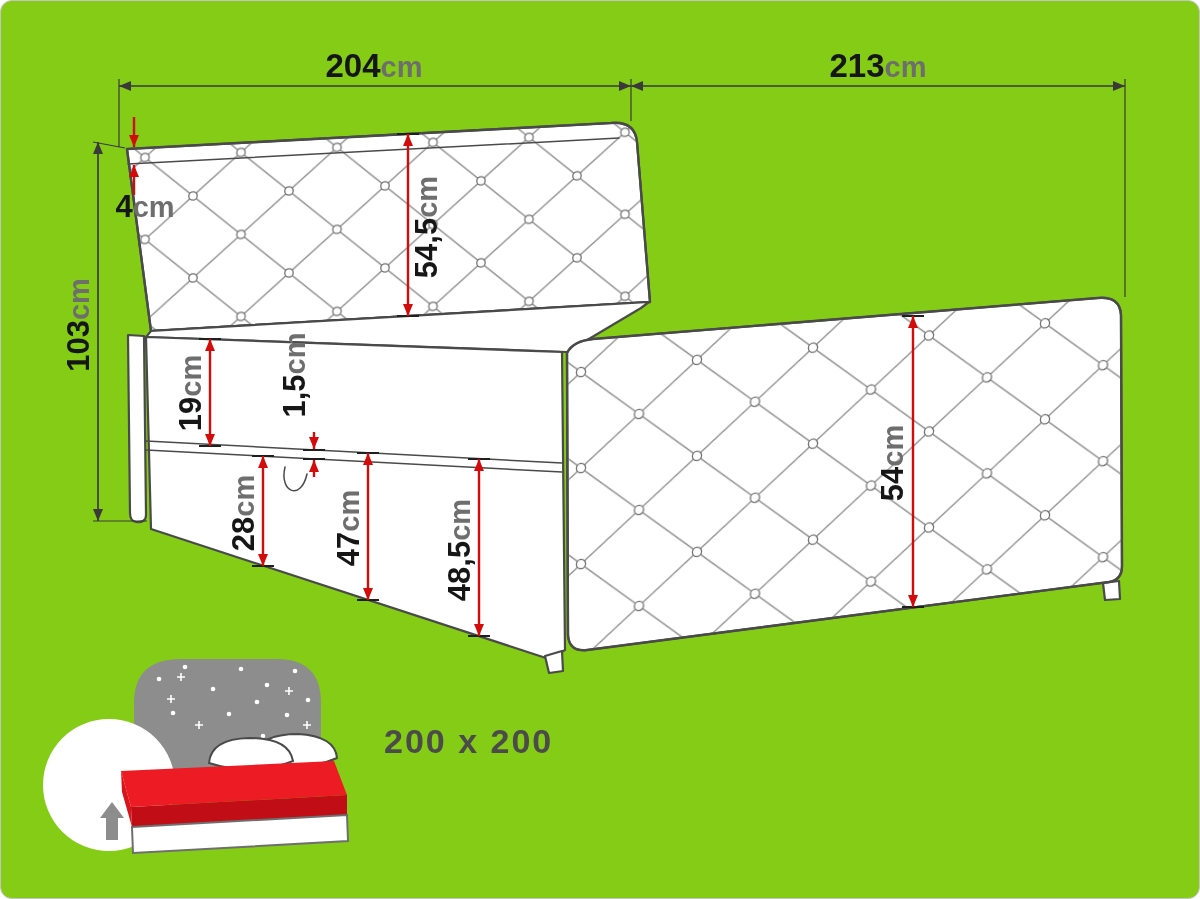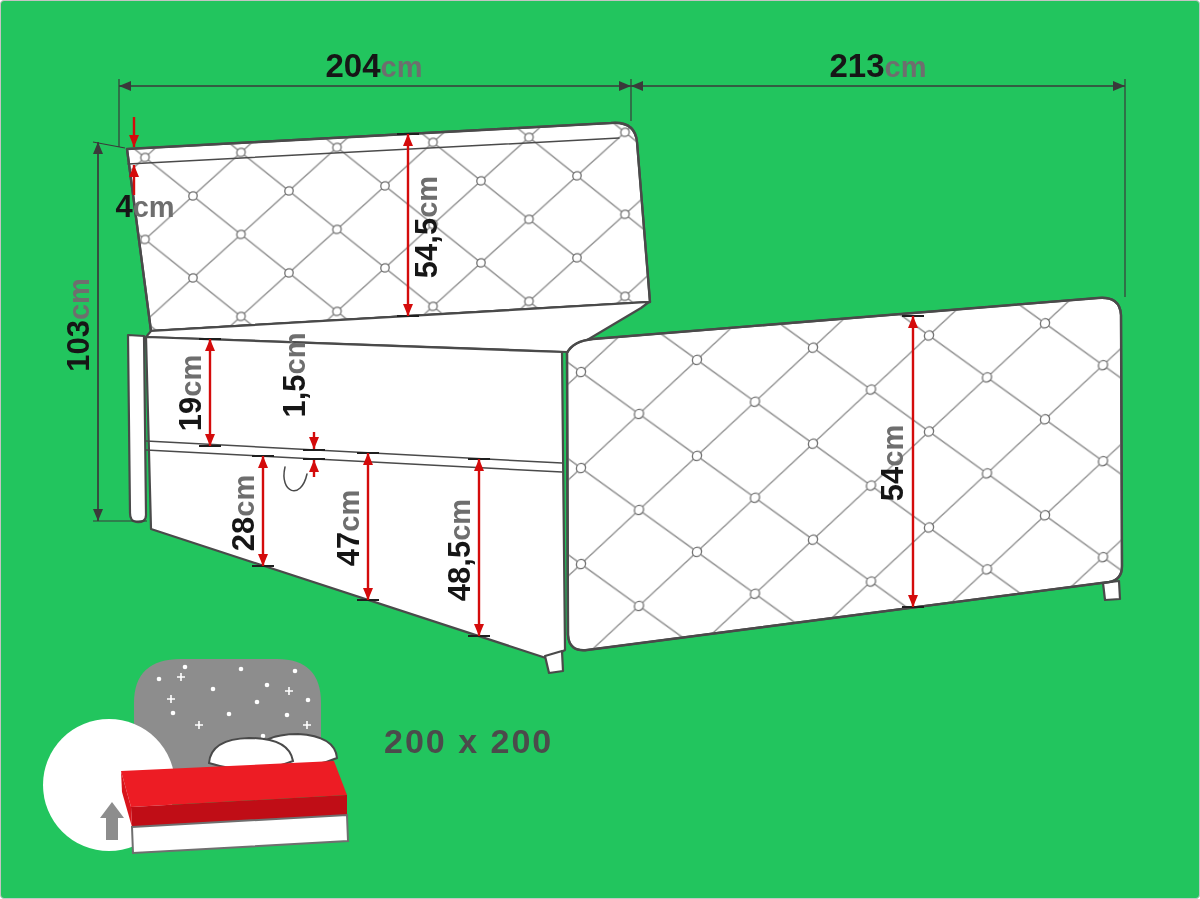--- a/index.html
+++ b/index.html
@@ -1,17 +1,17 @@
 <!DOCTYPE html>
 <html><head>
 <meta charset="utf-8">
 <style>
   *{margin:0;padding:0;box-sizing:border-box}
   html,body{background:#ffffff}
-  .frame{position:relative;width:1200px;height:899px;background:#22c55e;border:1px solid #c4c4c4;border-radius:4px;overflow:hidden;font-family:"Liberation Sans",sans-serif}
+  .frame{position:relative;width:1200px;height:899px;background:#84cc16;border:1px solid #c4c4c4;border-radius:12px;overflow:hidden;font-family:"Liberation Sans",sans-serif}
   svg{display:block}
   .face{fill:#ffffff;stroke:#4a4a4a;stroke-width:2.2;stroke-linejoin:round;stroke-linecap:round}
   .outline{fill:none;stroke:#4a4a4a;stroke-width:2.4;stroke-linejoin:round;stroke-linecap:round}
   .thin{fill:none;stroke:#4a4a4a;stroke-width:1.5;stroke-linecap:round}
   .red{stroke:#d40b0b;stroke-width:2.4;fill:none}
   .tick{stroke:#1f1f1f;stroke-width:2.2;fill:none}
   .blk{stroke:#3a3a3a;stroke-width:1.7;fill:none}
   .ext{stroke:#3a3a3a;stroke-width:1.2;fill:none}
   .dim{font-family:"Liberation Sans",sans-serif;font-weight:700;font-size:31px;fill:#161616}
   .big{font-family:"Liberation Sans",sans-serif;font-weight:700;font-size:33px;fill:#161616}

